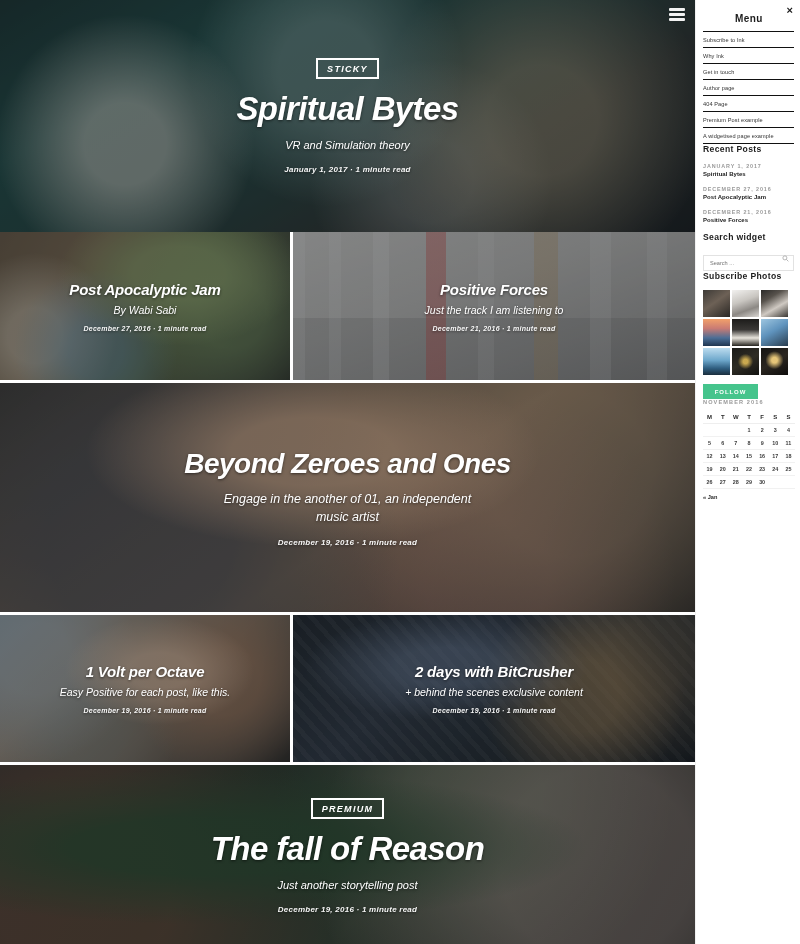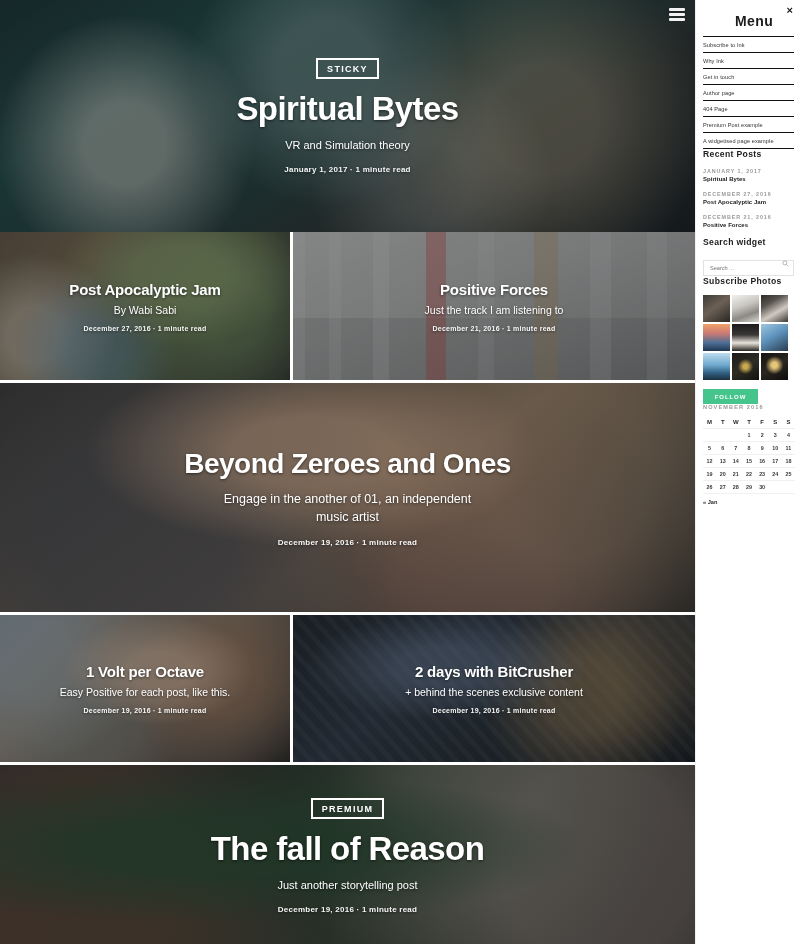--- a/index.html
+++ b/index.html
@@ -14,20 +14,21 @@
 
   .page { display: flex; width: 800px; height: 944px; }
 
   
   .content {
     width: 695px;
     height: 944px;
     position: relative;
     background: #ec4899;
     overflow: hidden;
+    font-style: italic;
   }
 
   .hamburger {
     position: absolute;
     top: 8px; right: 10px;
     width: 16px; height: 13px;
     z-index: 40;
     display: flex; flex-direction: column; justify-content: space-between;
     cursor: pointer;
   }
@@ -139,21 +140,21 @@
   .close-x {
     position: absolute;
     top: 5px; right: 7px;
     font-size: 11px;
     color: #1a1a1a;
     line-height: 1;
     cursor: pointer;
     font-weight: bold;
   }
   .sb-title {
-    font-size: 14px;
+    font-size: 10px;
     font-weight: bold;
     color: #1c1c1c;
     letter-spacing: .4px;
     margin: 5px 0 7px;
     padding-left: 32px;
   }
   .menu-list { list-style: none; }
   .menu-list li {
     font-size: 5.6px;
     color: #333;

